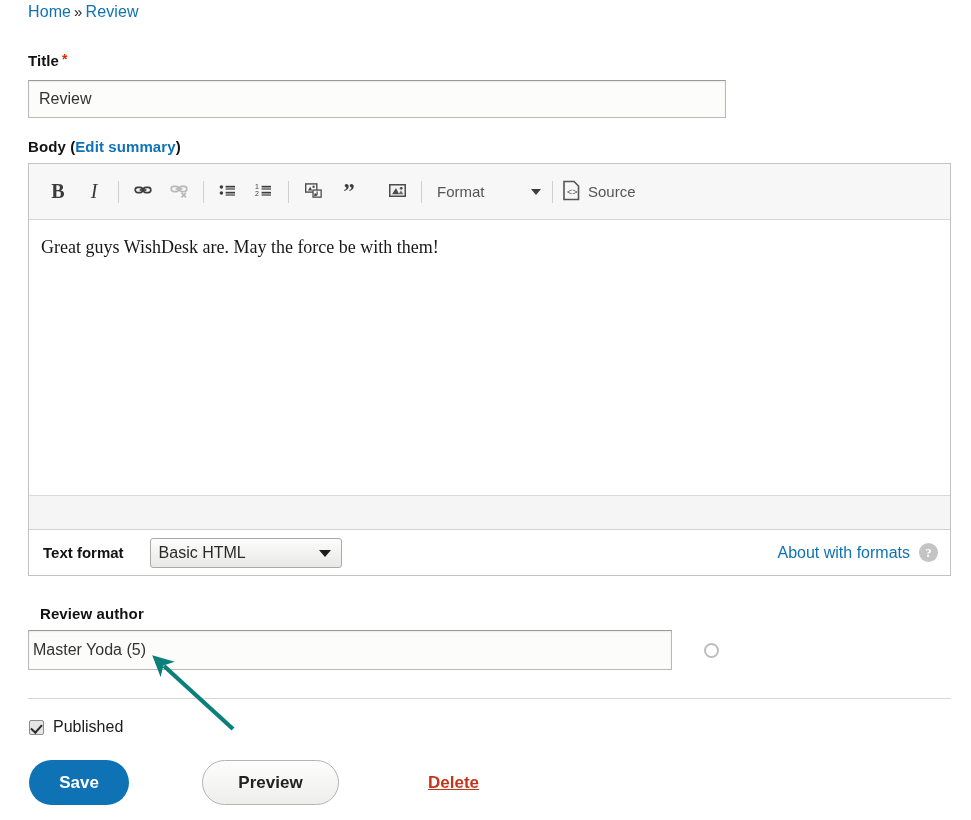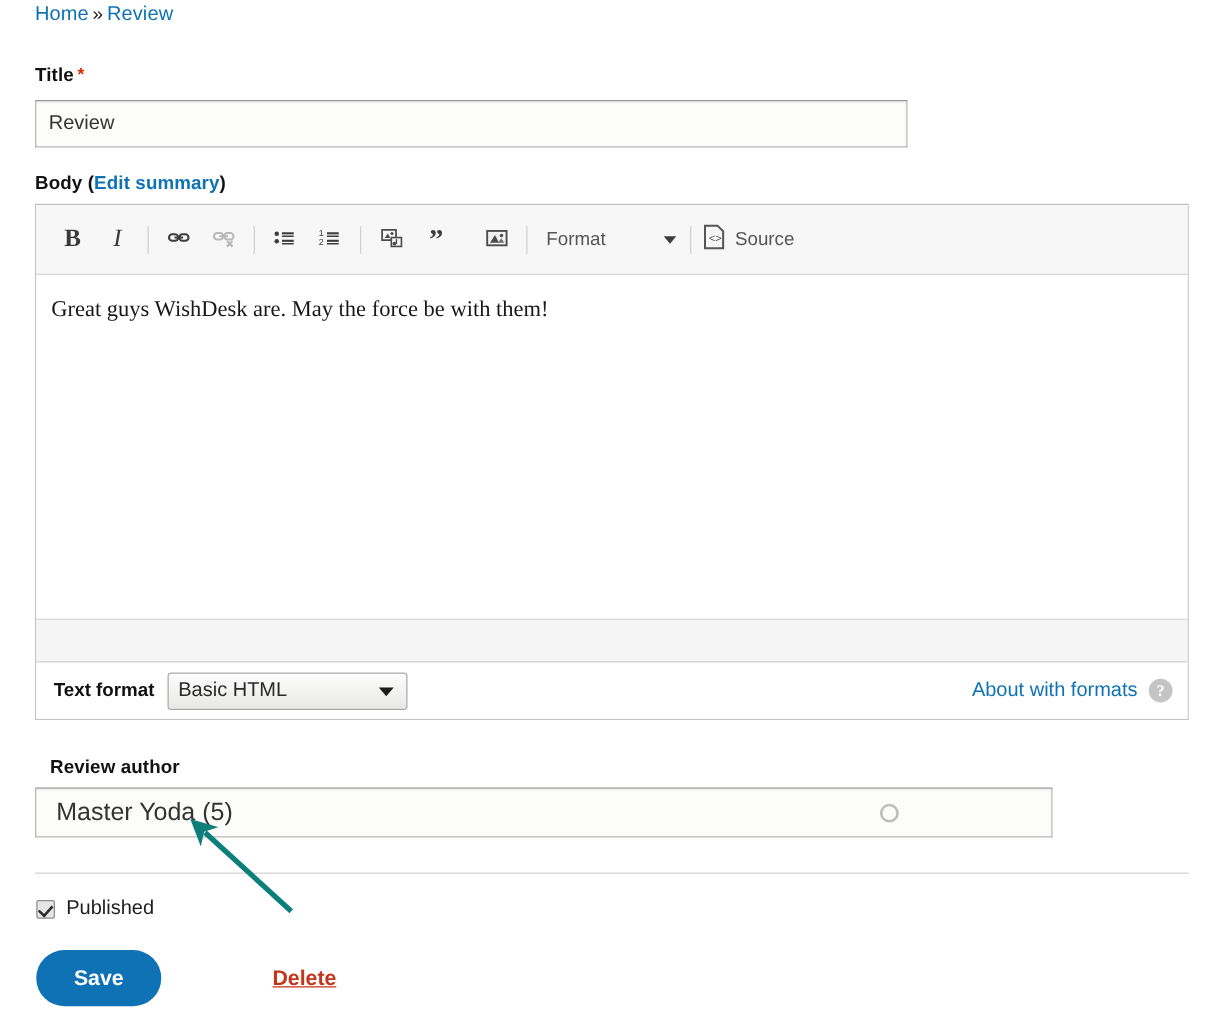--- a/index.html
+++ b/index.html
@@ -172,21 +172,21 @@
     border-top: 1px solid #cfcfcf;
     display: flex;
     align-items: center;
     padding: 0 12px 0 14px;
     box-sizing: border-box;
   }
   .format-bar .fb-label {
     font-weight: bold;
     font-size: 15px;
     color: #111;
-    margin-right: 10px;
+    margin-right: 26px;
   }
   .format-select {
     -webkit-appearance: none;
     appearance: none;
     height: 30px;
     width: 192px;
     box-sizing: border-box;
     border: 1px solid #a9a9a9;
     border-radius: 3px;
     background: linear-gradient(#fdfdfd, #e8e8e6);
@@ -224,30 +224,30 @@
     align-items: center;
     justify-content: center;
     font-family: "Liberation Serif", serif;
   }
 
   
   .author-input {
     position: absolute;
     left: 28px;
     top: 630px;
-    width: 814px;
+    width: 644px;
     height: 40px;
     box-sizing: border-box;
     border: 1px solid #b8b8b8;
     border-top-color: #9a9a9a;
     background: #fcfcfa;
     font-family: "Liberation Sans", sans-serif;
-    font-size: 20px;
+    font-size: 16px;
     color: #333;
-    padding: 0 34px 0 16px;
+    padding: 0 34px 0 4px;
     box-shadow: inset 0 1px 2px rgba(0,0,0,.07);
   }
   .throbber {
     position: absolute;
     left: 704px;
     top: 643px;
     width: 15px;
     height: 15px;
     border: 2px solid #bdbdbd;
     border-radius: 50%;
@@ -511,20 +511,21 @@
 
 <div class="divider"></div>
 
 <div class="published-row">
   <span class="chk"></span>
   <span class="published-label">Published</span>
 </div>
 
 <div class="actions">
   <button class="btn-save">Save</button>
+  <button class="btn-preview">Preview</button>
   <a href="#" class="link-delete">Delete</a>
 </div>
 
 <svg class="annot">
   <defs>
     <marker id="arrowhead" markerWidth="5" markerHeight="5" refX="1.2" refY="2.5" orient="auto">
       <path d="M0,0 L5,2.5 L0,5 L1.4,2.5 Z" fill="#0c7f7b"></path>
     </marker>
   </defs>
   <line x1="233" y1="729" x2="164" y2="666" stroke="#0c7f7b" stroke-width="4.2" marker-end="url(#arrowhead)"></line>

